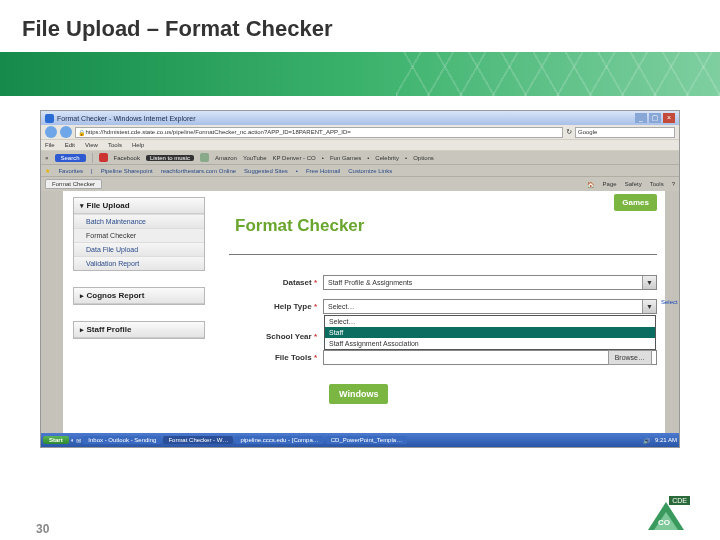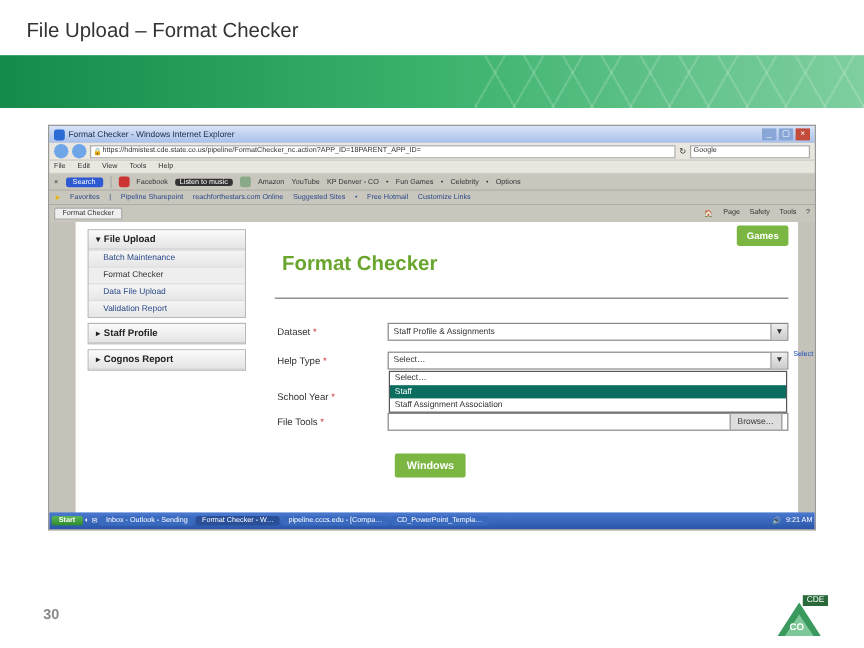--- a/index.html
+++ b/index.html
@@ -1,18 +1,18 @@
 <!DOCTYPE html>
 <html><head>
 <meta charset="utf-8">
 <style>
   * { box-sizing: border-box; margin: 0; padding: 0; }
   body { width: 720px; height: 540px; font-family: Arial, sans-serif; background: #fff; position: relative; overflow: hidden; }
 
-  .slide-title { font-size: 17px; color: #333; padding: 16px 22px 10px; font-weight: 400; }
+  .slide-title { font-size: 22px; color: #333; padding: 16px 22px 10px; font-weight: 700; }
   .green-band { height: 44px; background: linear-gradient(90deg, #158a4a 0%, #3bb26c 50%, #7fcfa0 100%); position: relative; }
   .green-band::after { content:""; position:absolute; top:0; bottom:0; left:55%; right:0; background:
     repeating-linear-gradient(60deg, rgba(255,255,255,0.15) 0 2px, transparent 2px 28px),
     repeating-linear-gradient(-60deg, rgba(255,255,255,0.15) 0 2px, transparent 2px 28px); }
 
   .screenshot { margin: 14px 40px 0; border:1px solid #999; background:#c9c6bd; height:338px; position:relative; overflow:hidden; font-size:7px; color:#333; }
 
   
   .ie-titlebar { height:14px; background:linear-gradient(#d8e4f8,#a9c0e8); display:flex; align-items:center; padding:0 4px; }
   .ie-ico { width:9px; height:9px; background:#2a6bd4; border-radius:2px; margin-right:3px; }
@@ -39,34 +39,34 @@
 
   .tab-row{height:14px;background:#c9c6bd;display:flex;align-items:center;padding:0 4px;gap:4px;font-size:6px;}
   .tab{background:#eee;border:1px solid #aaa;padding:1px 6px;border-radius:2px 2px 0 0;}
   .tab-tools{margin-left:auto;display:flex;gap:8px;color:#333;}
 
   
   .page{position:absolute;top:80px;left:0;right:0;bottom:12px;background:#c4c2b9;display:flex;}
   .page-white{position:absolute;top:0;bottom:0;left:22px;right:14px;background:#fff;}
 
   .sidebar{position:absolute;top:6px;left:32px;width:132px;}
-  .side-group{border:1px solid #b8b8b8;margin-bottom:4px;background:#f5f5f5;}
+  .side-group{border:1px solid #b8b8b8;margin-bottom:16px;background:#f5f5f5;}
   .side-hdr{background:linear-gradient(#fafafa,#e4e4e4);padding:3px 6px;font-size:8px;font-weight:bold;color:#222;border-bottom:1px solid #ccc;display:flex;align-items:center;gap:3px;}
   .tri{font-size:7px;}
   .side-item{padding:3px 12px;font-size:7px;background:linear-gradient(#f5f5f5,#e6e6e6);border-top:1px solid #ddd;color:#2a4a8a;}
   .side-item.flat{background:#eee;color:#333;}
 
   .content{position:absolute;top:1px;left:188px;right:22px;bottom:4px;}
   .logout{position:absolute;top:2px;right:0;background:#7bb642;color:#fff;font-size:8px;font-weight:bold;padding:4px 8px;border-radius:2px;}
   .ct-title{font-size:17px;color:#6aa52e;font-weight:bold;margin:24px 0 18px 6px;}
   .ct-hr{height:1px;background:#777;margin-bottom:20px;}
 
   .form{margin-left:2px;}
   .frow{display:flex;align-items:center;margin-bottom:9px;font-size:8px;}
-  .flabel{width:92px;text-align:left;font-weight:normal;padding-right:6px;}
+  .flabel{width:92px;text-align:right;font-weight:bold;padding-right:6px;}
   .req{color:#c33;}
   .fsel{flex:1;height:15px;border:1px solid #888;background:#fff;display:flex;align-items:center;padding:0 4px;font-size:7px;position:relative;}
   .fsel .dd{position:absolute;right:0;top:0;bottom:0;width:14px;background:linear-gradient(#eee,#ccc);border-left:1px solid #999;display:flex;align-items:center;justify-content:center;font-size:7px;}
   .dropdown{position:absolute;left:0;right:0;top:15px;border:1px solid #555;background:#fff;z-index:5;}
   .dropdown .opt{padding:2px 4px;font-size:7px;}
   .dropdown .opt.sel{background:#0b6d5f;color:#fff;}
   .sel-hint{position:absolute;right:-56px;top:0;font-size:6px;color:#1a4abf;width:52px;}
 
   .finput{flex:1;height:15px;border:1px solid #888;background:#fff;display:flex;align-items:center;justify-content:flex-end;padding:0 4px;font-size:7px;color:#333;}
   .browse{background:#ddd;border:1px solid #999;padding:0 6px;margin-left:-1px;height:15px;line-height:13px;}
@@ -75,21 +75,21 @@
 
   .statusbar{position:absolute;bottom:0;left:0;right:0;height:12px;background:#e8e6df;border-top:1px solid #b0ada4;display:flex;align-items:center;padding:0 4px;font-size:6px;gap:8px;}
   .statusbar .spacer{flex:1;}
 
   .taskrow{height:14px;background:linear-gradient(#4a79cf,#2a56a8);display:flex;align-items:center;padding:0 2px;gap:2px;font-size:6px;color:#fff;}
   .start{background:linear-gradient(#59b556,#2f8a2f);padding:1px 6px;border-radius:2px;font-weight:bold;}
   .task{background:#3a6ac0;padding:1px 5px;border-radius:2px;}
   .task.active{background:#2a4f98;}
   .tray{margin-left:auto;display:flex;gap:4px;align-items:center;}
 
-  .page-num{position:absolute;bottom:21px;left:36px;font-size:12px;color:#888;font-weight:bold;}
+  .page-num{position:absolute;bottom:4px;left:36px;font-size:12px;color:#888;font-weight:bold;}
   .cde-logo{position:absolute;bottom:10px;right:30px;width:46px;height:32px;}
   .cde-tri{width:0;height:0;border-left:18px solid transparent;border-right:18px solid transparent;border-bottom:28px solid #3a9a5e;position:absolute;bottom:0;left:4px;}
   .cde-tri2{width:0;height:0;border-left:12px solid transparent;border-right:12px solid transparent;border-bottom:18px solid #7ec89a;position:absolute;bottom:0;left:10px;}
   .cde-txt{position:absolute;top:-2px;right:0;font-size:7px;background:#2a6a3a;color:#fff;padding:1px 3px;}
   .cde-co{position:absolute;bottom:3px;left:14px;font-size:8px;font-weight:bold;color:#fff;}
 </style>
 </head>
 <body>
 
 <div class="slide-title">File Upload – Format Checker</div>
@@ -178,27 +178,27 @@
             <span>File Upload</span>
           </div>
         <div class="side-item">Batch Maintenance</div>
         <div class="side-item flat">Format Checker</div>
         <div class="side-item">Data File Upload</div>
         <div class="side-item">Validation Report</div>
       </div>
       <div class="side-group">
         <div class="side-hdr">
             <span class="tri">▸</span>
-            <span>Staff Profile</span>
+            <span>Cognos Report</span>
           </div>
       </div>
       <div class="side-group">
         <div class="side-hdr">
             <span class="tri">▸</span>
-            <span>Cognos Report</span>
+            <span>Staff Profile</span>
           </div>
       </div>
     </div>
 
     <div class="content">
       <div class="logout">Games</div>
       <div class="ct-title">Format Checker</div>
       <div class="ct-hr"></div>
 
       <div class="form">

